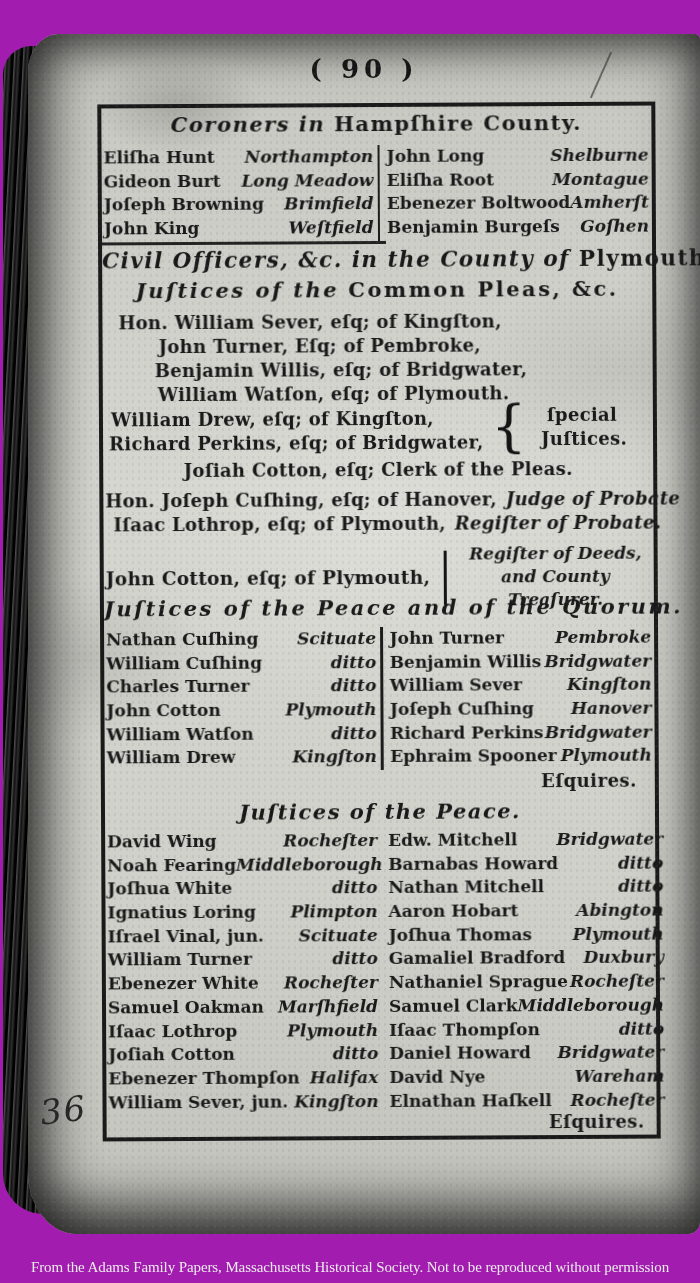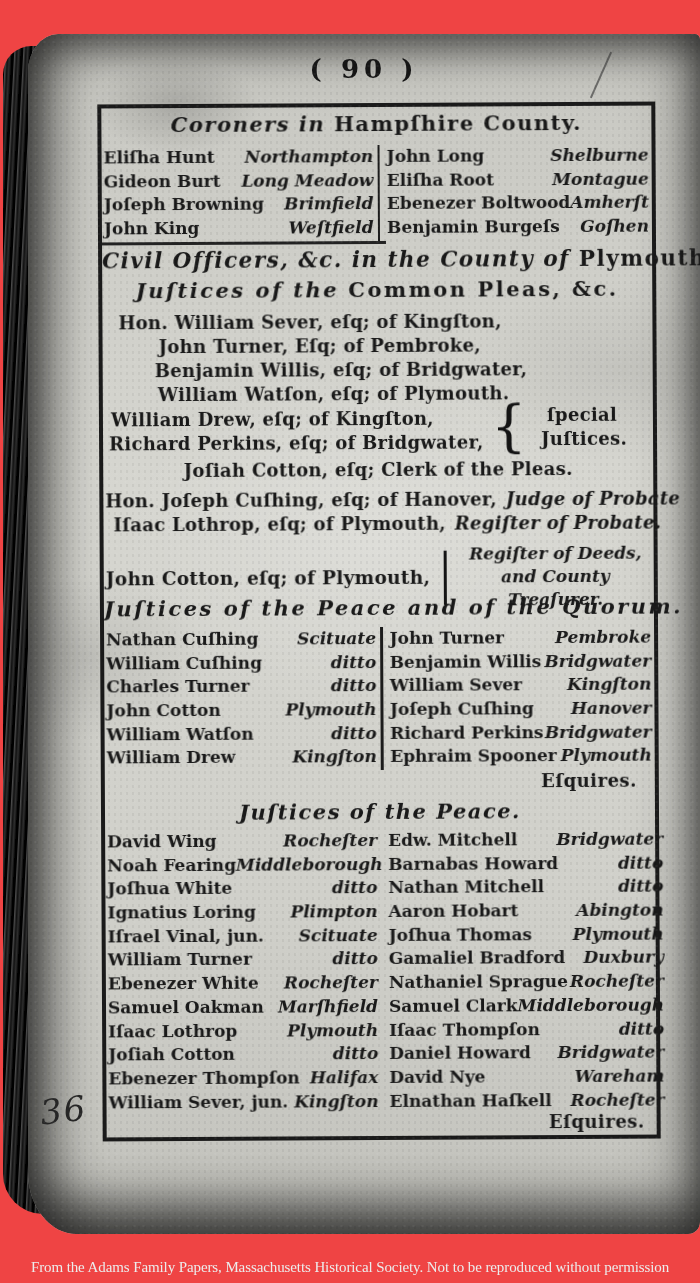--- a/index.html
+++ b/index.html
@@ -1,16 +1,16 @@
 <!DOCTYPE html>
 <html><head>
 <meta charset="utf-8">
 <style>
   html,body{margin:0;padding:0;background:#000;}
-  .stage{position:relative;width:700px;height:1283px;background:#ef4444;overflow:hidden;
+  .stage{position:relative;width:700px;height:1283px;background:#a21caf;overflow:hidden;
          font-family:"DejaVu Serif",serif;color:#191919;}
   
   .book-edge{position:absolute;left:3px;top:46px;width:40px;height:1168px;
     background:repeating-linear-gradient(93deg,#000 0px,#000 2px,#4a4a4a 3px,#121212 5px,#2e2e2e 7px,#090909 9px);
     border-radius:30px 0 0 42px;}
   
   .page{position:absolute;left:28px;top:34px;width:672px;height:1200px;
     border-radius:30px 5px 12px 48px / 38px 5px 12px 62px;
     background:
       radial-gradient(120px 70px at 22% 6%, rgba(0,0,0,.16), transparent 70%),

